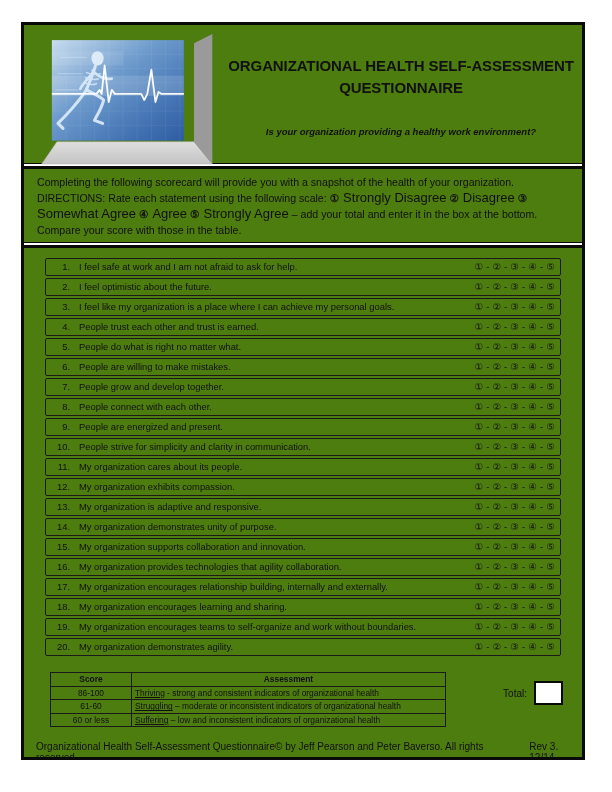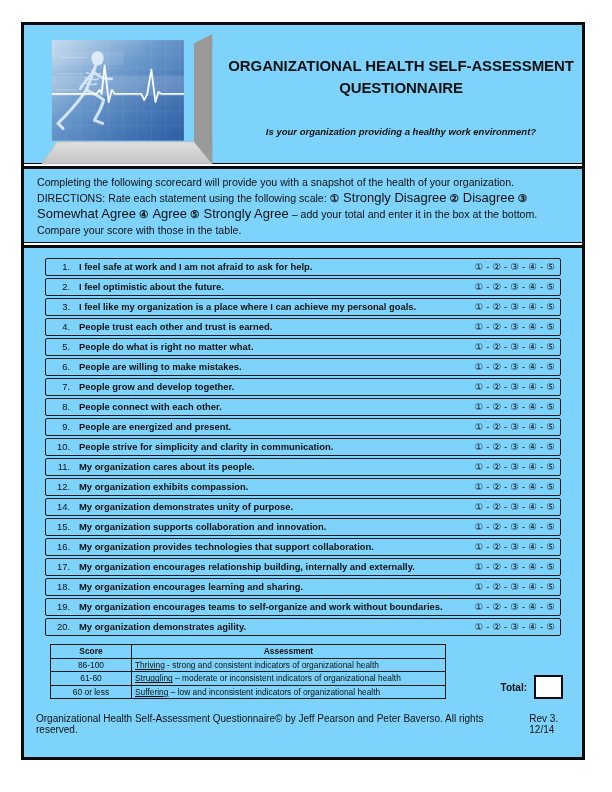--- a/index.html
+++ b/index.html
@@ -3,21 +3,21 @@
 <meta charset="utf-8">
 <style>
   html,body{margin:0;padding:0;}
   body{
     width:612px;height:792px;background:#ffffff;position:relative;
     font-family:"Liberation Sans",sans-serif;color:#111;
     -webkit-font-smoothing:antialiased;
   }
   .outer-box{
     position:absolute;left:21px;top:22px;width:564px;height:738px;
-    border:3px solid #0a0a0a;box-sizing:border-box;background:#7dd3fc;overflow:hidden;
+    border:3px solid #0a0a0a;box-sizing:border-box;background:#4d7c0f;overflow:hidden;
   }
   
   .header-section{display:flex;height:138px;}
   .logo-area{width:196px;flex:0 0 196px;padding:8px 0 0 15px;box-sizing:border-box;}
   .title-area{flex:1;text-align:center;padding-top:30px;}
   .page-title{
     font-size:15px;font-weight:bold;line-height:22px;letter-spacing:-0.1px;
     max-width:366px;margin:0 auto;
   }
   .page-subtitle{margin-top:27px;font-size:9.5px;font-weight:bold;font-style:italic;}
@@ -32,36 +32,36 @@
   .main{padding-top:8px;}
   table.q-table{
     width:516px;margin:0 auto;border-collapse:separate;border-spacing:0 2.5px;
     table-layout:fixed;
   }
   table.q-table td{
     border:1px solid #1a1a1a;border-radius:2px;padding:0;height:16px;
   }
   .q-row-inner{display:flex;align-items:center;font-size:9.4px;line-height:10px;}
   .q-num{flex:0 0 24px;text-align:right;padding-right:0;}
-  .q-text{padding-left:9px;font-weight:bold;}
+  .q-text{padding-left:9px;}
   .q-scale{margin-left:auto;padding-right:5px;white-space:nowrap;font-size:9.6px;letter-spacing:0.2px;}
   
-  .bottom-row{display:flex;align-items:flex-end;margin-top:6px;}
+  .bottom-row{display:flex;align-items:flex-start;margin-top:14px;}
   table.score-table{
     margin-left:26px;border-collapse:collapse;width:396px;table-layout:fixed;
   }
   table.score-table td,table.score-table th{
     border:1px solid #1a1a1a;font-size:8.4px;height:12.5px;padding:0 3px;line-height:10px;
   }
   .s-col-score{width:74px;text-align:center;}
   .s-col-assess{text-align:left;padding-left:5px;}
   table.score-table th{font-weight:bold;text-align:center;}
   .s-term{font-weight:normal;text-decoration:underline;}
   .total-wrap{margin-left:auto;margin-right:19px;margin-top:9px;display:flex;align-items:center;}
-  .total-label{font-size:10px;font-weight:bold;margin-right:7px;}
+  .total-label{font-size:10px;font-weight:normal;margin-right:7px;}
   .total-box{width:25px;height:20px;border:2px solid #0a0a0a;background:#fff;}
   
   .footer{margin-top:14px;padding-left:12px;font-size:10px;display:flex;}
   .footer .rev{margin-left:36px;}
 </style>
 </head>
 <body>
 
 <div class="outer-box">
 
@@ -250,20 +250,29 @@
       <tr>
         <td>
           <div class="q-row-inner">
             <span class="q-num">12.</span>
             <span class="q-text">My organization exhibits compassion.</span>
             <span class="q-scale">① - ② - ③ - ④ - ⑤</span>
           </div>
         </td>
       </tr>
 
+      <tr>
+        <td>
+          <div class="q-row-inner">
+            <span class="q-num">13.</span>
+            <span class="q-text">My organization is adaptive and responsive.</span>
+            <span class="q-scale">① - ② - ③ - ④ - ⑤</span>
+          </div>
+        </td>
+      </tr>
 
       <tr>
         <td>
           <div class="q-row-inner">
             <span class="q-num">14.</span>
             <span class="q-text">My organization demonstrates unity of purpose.</span>
             <span class="q-scale">① - ② - ③ - ④ - ⑤</span>
           </div>
         </td>
       </tr>
@@ -275,21 +284,21 @@
             <span class="q-text">My organization supports collaboration and innovation.</span>
             <span class="q-scale">① - ② - ③ - ④ - ⑤</span>
           </div>
         </td>
       </tr>
 
       <tr>
         <td>
           <div class="q-row-inner">
             <span class="q-num">16.</span>
-            <span class="q-text">My organization provides technologies that support collaboration.</span>
+            <span class="q-text">My organization provides technologies that agility collaboration.</span>
             <span class="q-scale">① - ② - ③ - ④ - ⑤</span>
           </div>
         </td>
       </tr>
 
       <tr>
         <td>
           <div class="q-row-inner">
             <span class="q-num">17.</span>
             <span class="q-text">My organization encourages relationship building, internally and externally.</span>

